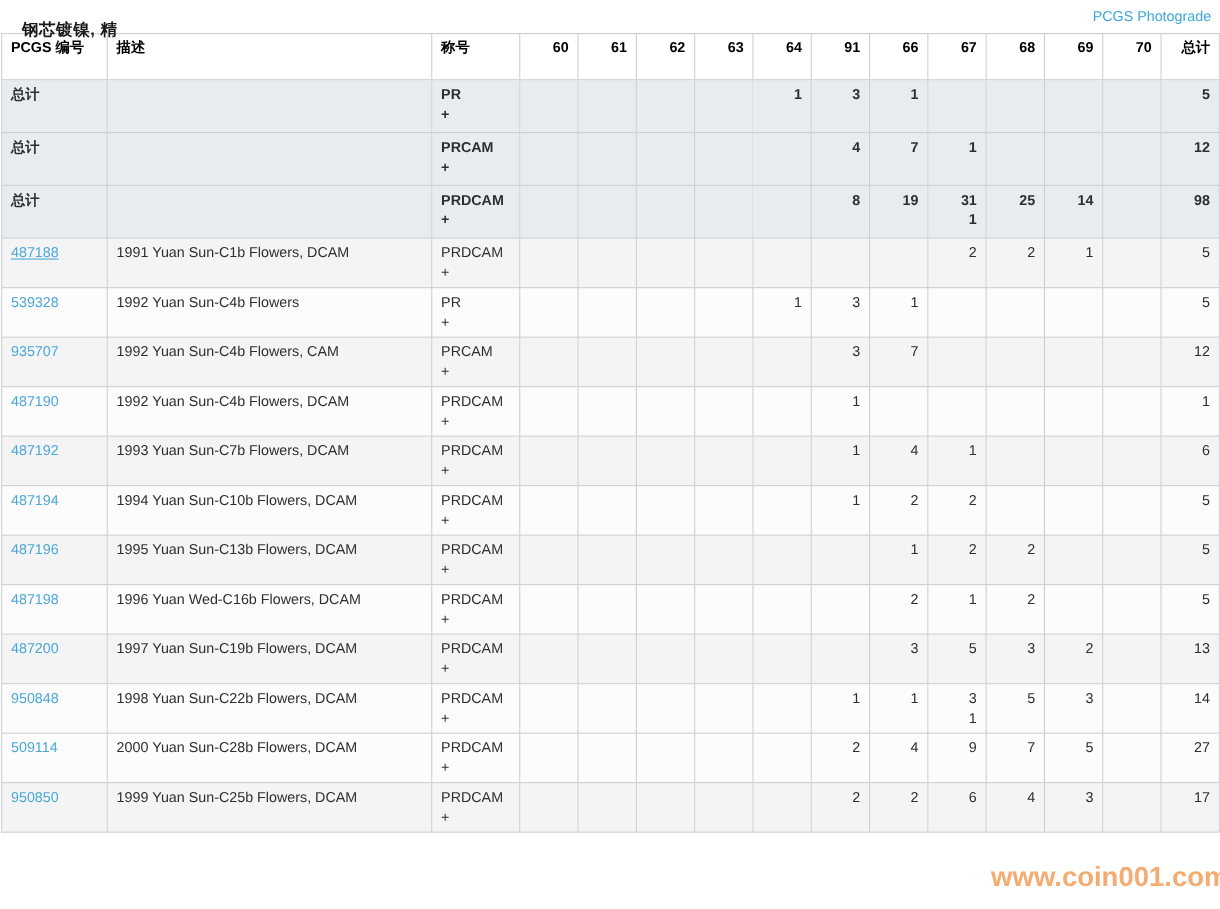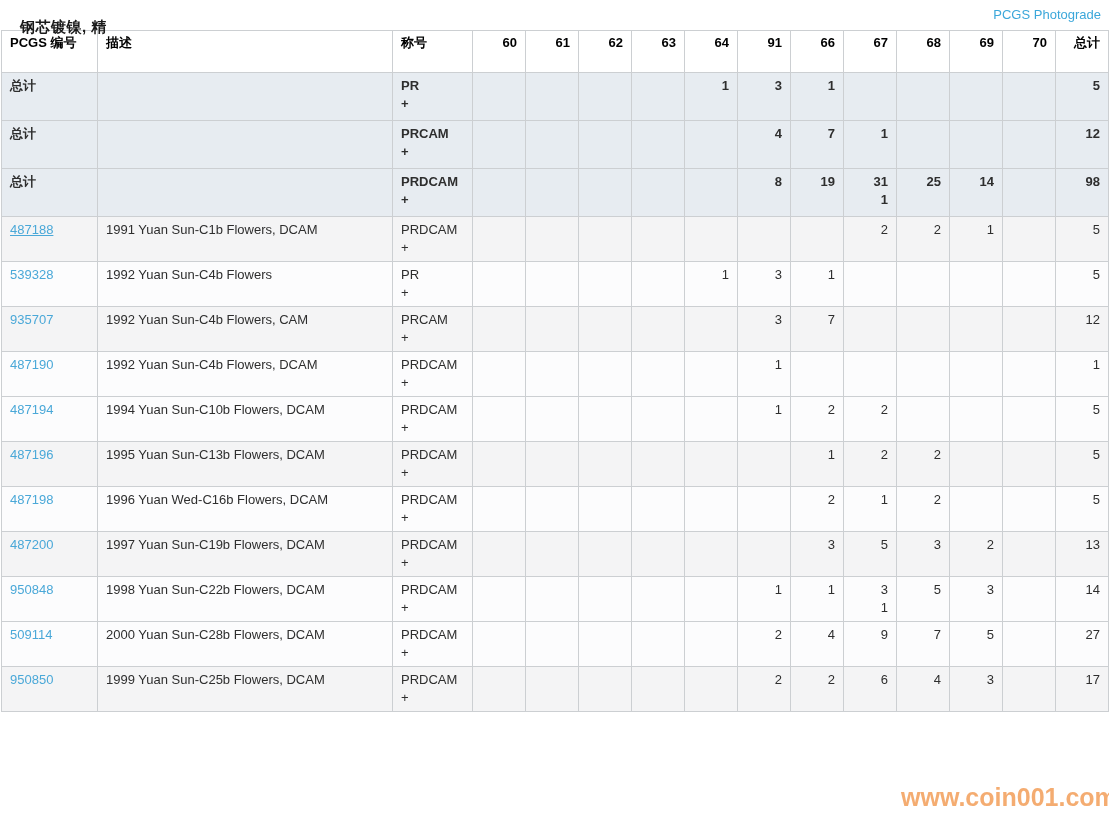--- a/index.html
+++ b/index.html
@@ -242,20 +242,40 @@
         <td></td>
         <td></td>
         <td>1</td>
         <td></td>
         <td></td>
         <td></td>
         <td></td>
         <td></td>
         <td>1</td>
       </tr>
+      <tr class="even">
+        <td class="left"><a class="pcgs-no">487192</a></td>
+        <td class="left">1993 Yuan Sun-C7b Flowers, DCAM</td>
+        <td class="left desig">
+          <div>PRDCAM</div>
+          <div>+</div>
+        </td>
+        <td></td>
+        <td></td>
+        <td></td>
+        <td></td>
+        <td></td>
+        <td>1</td>
+        <td>4</td>
+        <td>1</td>
+        <td></td>
+        <td></td>
+        <td></td>
+        <td>6</td>
+      </tr>
       <tr class="odd">
         <td class="left"><a class="pcgs-no">487194</a></td>
         <td class="left">1994 Yuan Sun-C10b Flowers, DCAM</td>
         <td class="left desig">
           <div>PRDCAM</div>
           <div>+</div>
         </td>
         <td></td>
         <td></td>
         <td></td>

